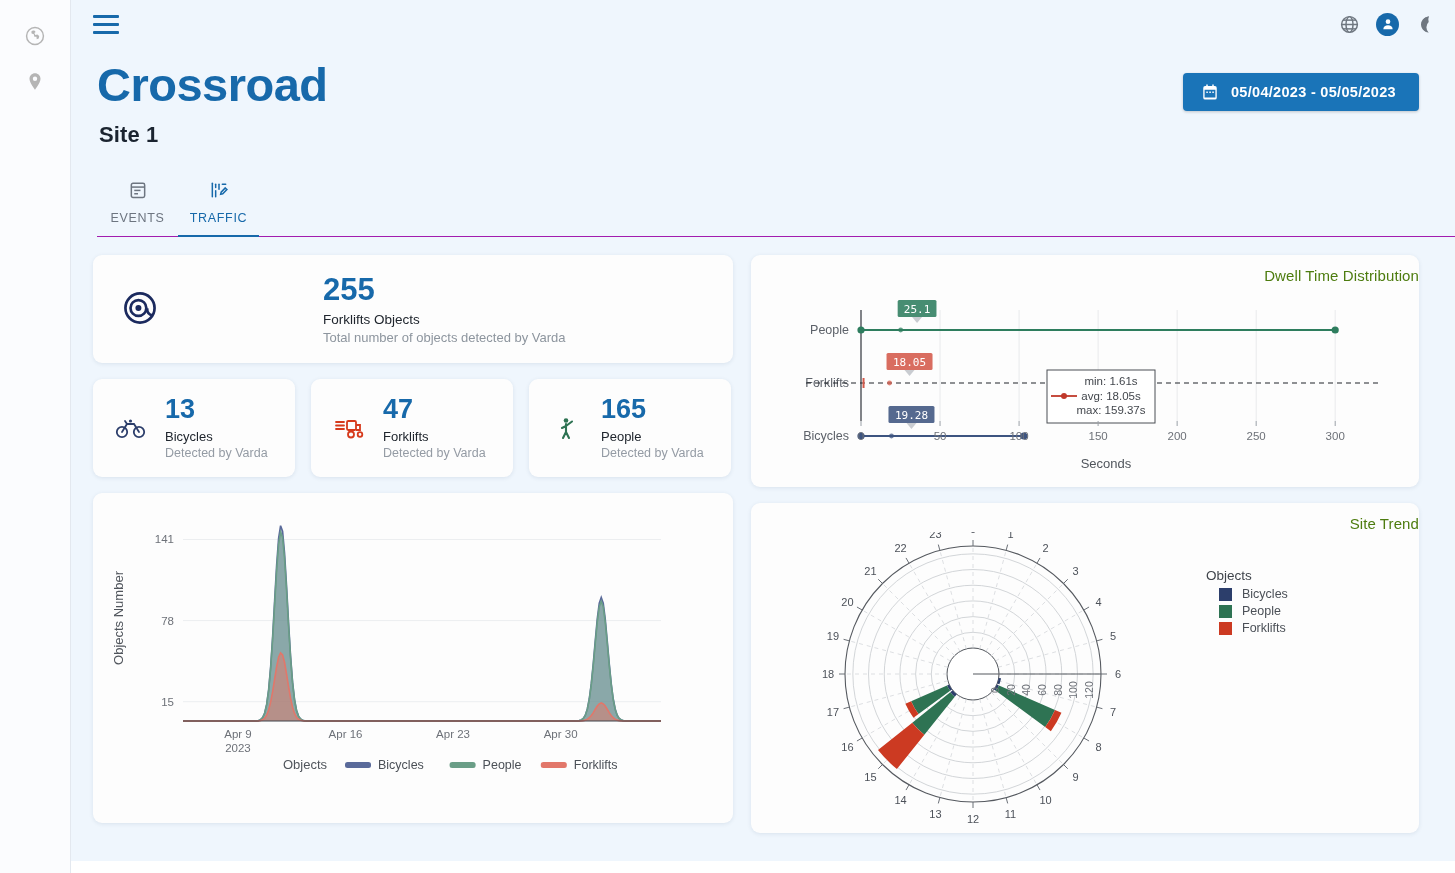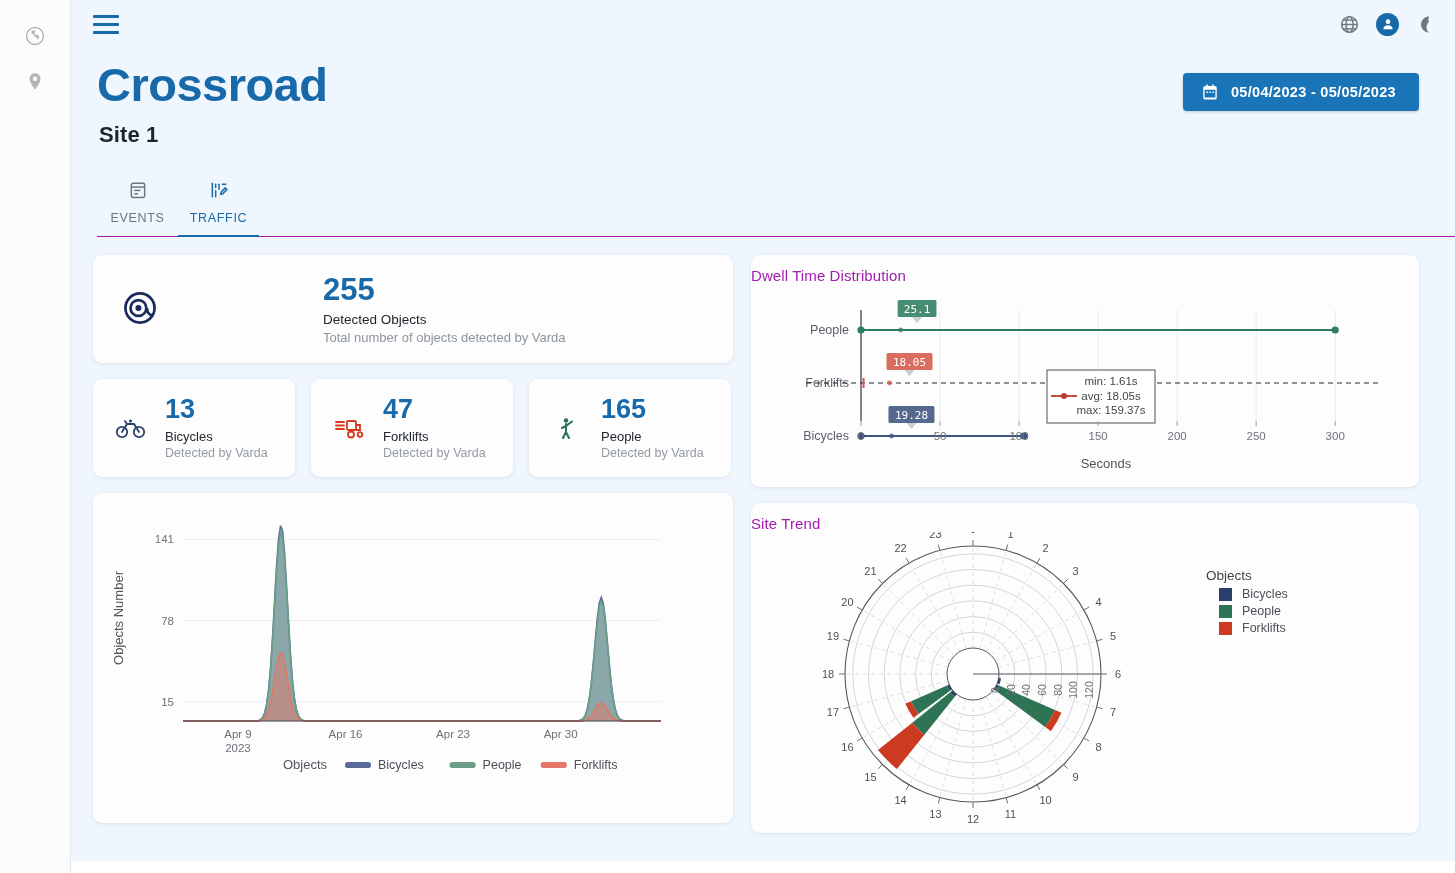--- a/index.html
+++ b/index.html
@@ -84,21 +84,21 @@
 
   .kpi-row { display: flex; gap: 16px; }
   .kpi-sm { width: 202px; height: 98px; display: flex; align-items: center; padding-left: 22px; gap: 18px; }
   .kpi-sm-icon { width: 32px; height: 32px; flex: 0 0 32px; display:flex; align-items:center; justify-content:center; }
   .kpi-sm-icon svg { width: 32px; height: 30px; }
   .kpi-sm-num { font-size: 27px; font-weight: 700; color: #1769aa; line-height: 1; }
   .kpi-sm-name { font-size: 13px; color: #20262e; margin-top: 6px; }
   .kpi-sm-desc { font-size: 12.5px; color: #949ba4; margin-top: 2px; }
 
   .chart-card { position: relative; }
-  .chart-title { text-align: left; font-size: 15px; color: #a21caf; padding-top: 12px; letter-spacing: .1px; }
+  .chart-title { text-align: right; font-size: 15px; color: #4d7c0f; padding-top: 12px; letter-spacing: .1px; }
 
   .dwell-card { height: 232px; }
   .trend-card { height: 330px; }
   .daily-card { height: 330px; }
 
   svg.plot { display: block; }
   .ax-lbl { font-size: 11.5px; fill: #6d7178; font-family: "Liberation Sans", sans-serif; }
   .ax-lbl-sm { font-size: 10.5px; fill: #6d7178; font-family: "Liberation Sans", sans-serif; }
   .ax-title { font-size: 13px; fill: #50555c; font-family: "Liberation Sans", sans-serif; }
   .cat-lbl { font-size: 12.5px; fill: #5c6169; font-family: "Liberation Sans", sans-serif; }
@@ -206,21 +206,21 @@
           <span class="kpi-main-icon">
             <svg viewBox="0 0 24 24" fill="none" stroke="#1b2a5e" stroke-width="1.7">
                 <circle cx="12" cy="12" r="9.2"></circle>
                 <circle cx="11" cy="12" r="5"></circle>
                 <circle cx="11" cy="12" r="1.9" fill="#1b2a5e" stroke="none"></circle>
                 <path d="M16.5 12.2c0 2.6 1.2 4.2 3.4 4.4"></path>
               </svg>
           </span>
           <div class="kpi-main-body">
             <div class="kpi-big">255</div>
-            <div class="kpi-name">Detected Objects</div>
+            <div class="kpi-name">Forklifts Objects</div>
             <div class="kpi-desc">Total number of objects detected by Varda</div>
           </div>
         </div>
 
         <div class="kpi-row">
 
           <div class="card kpi-sm">
             <span class="kpi-sm-icon">
               <svg viewBox="0 0 32 24" fill="none" stroke="#2c3e6b" stroke-width="1.8">
                   <circle cx="7" cy="16" r="5.2"></circle>

